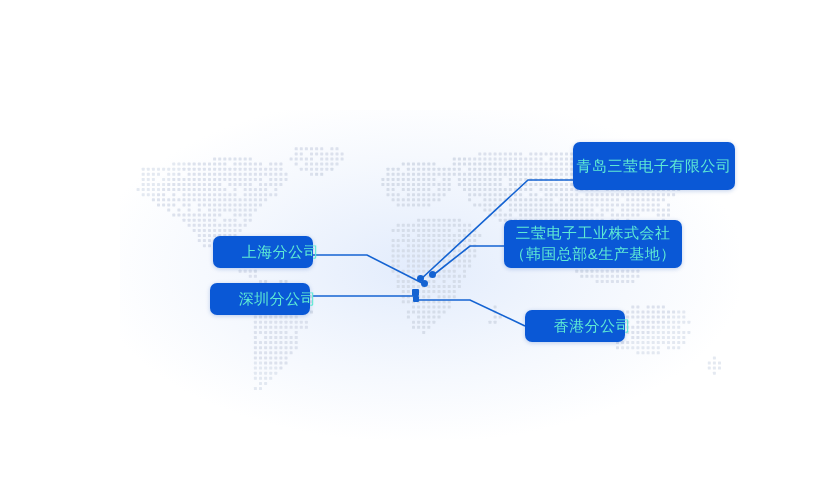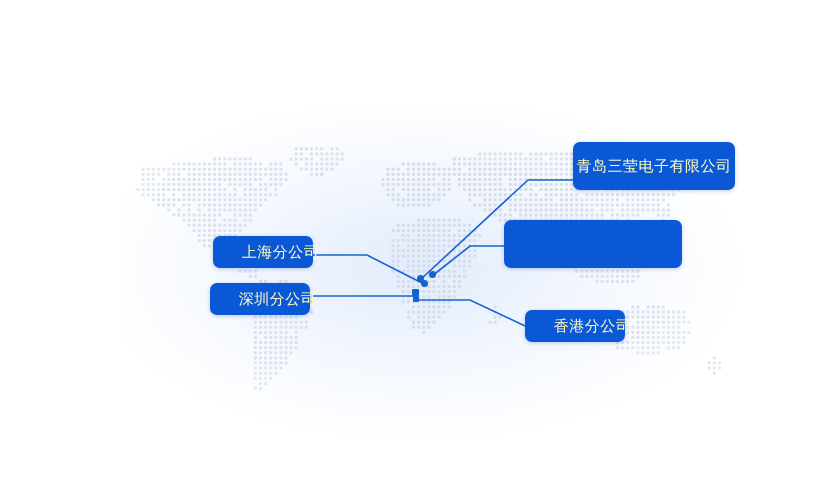--- a/index.html
+++ b/index.html
@@ -35,21 +35,21 @@
   #connectors {
     position: absolute;
     left: 0;
     top: 0;
     width: 824px;
     height: 480px;
   }
   .label {
     position: absolute;
     background: #0A58D6;
-    color: #fef9c3;
+    color: #5eead4;
     border-radius: 7px;
     text-align: center;
     line-height: 1.38;
     letter-spacing: 0.5px;
     white-space: nowrap;
     box-shadow: 0 1px 4px rgba(10,70,180,0.25);
     display: flex;
     flex-direction: column;
     align-items: center;
     justify-content: center;
@@ -1806,20 +1806,22 @@
       <div class="marker" style="left: 420.5px; top: 279.5px; width: 7px; height: 7px; background: rgb(20, 99, 210);"></div>
       <div class="marker sq" style="left: 411.5px; top: 288.5px; width: 7px; height: 7px; background: rgb(20, 99, 210);"></div>
       <div class="marker sq" style="left: 413px; top: 296px; width: 6px; height: 6px; background: rgb(20, 99, 210);"></div>
     </div>
 
   <div id="labels-layer">
       <div class="label two-line" style="left: 573px; top: 142px; width: 162px; height: 48px; background: rgb(10, 88, 214);">
         <span class="ln">青岛三莹电子有限公司</span>
       </div>
       <div class="label two-line" style="left: 504px; top: 220px; width: 178px; height: 48px; background: rgb(10, 88, 214);">
+        <span class="ln">三莹电子工业株式会社</span>
+        <span class="ln">（韩国总部&amp;生产基地）</span>
       </div>
       <div class="label one-line" style="left: 213px; top: 236px; width: 100px; height: 32px; background: rgb(10, 88, 214);">
         <span class="ln">上海分公司</span>
       </div>
       <div class="label one-line" style="left: 210px; top: 283px; width: 100px; height: 32px; background: rgb(10, 88, 214);">
         <span class="ln">深圳分公司</span>
       </div>
       <div class="label one-line" style="left: 525px; top: 310px; width: 100px; height: 32px; background: rgb(10, 88, 214); text-align: center;">
         <span class="ln">香港分公司</span>
       </div>

